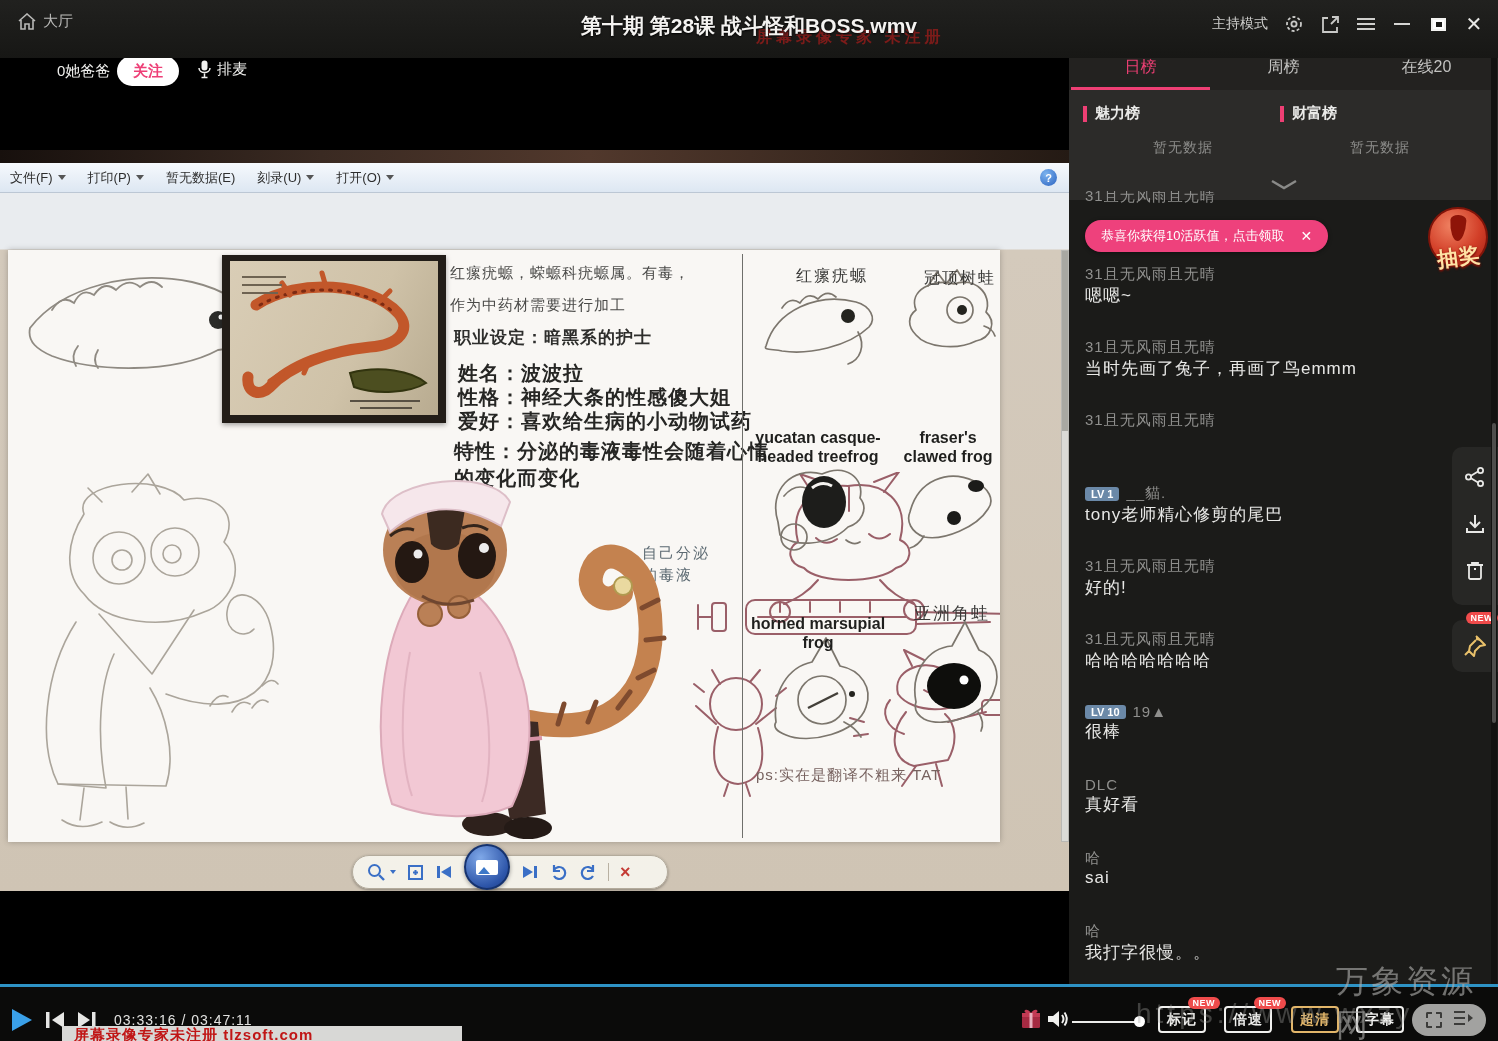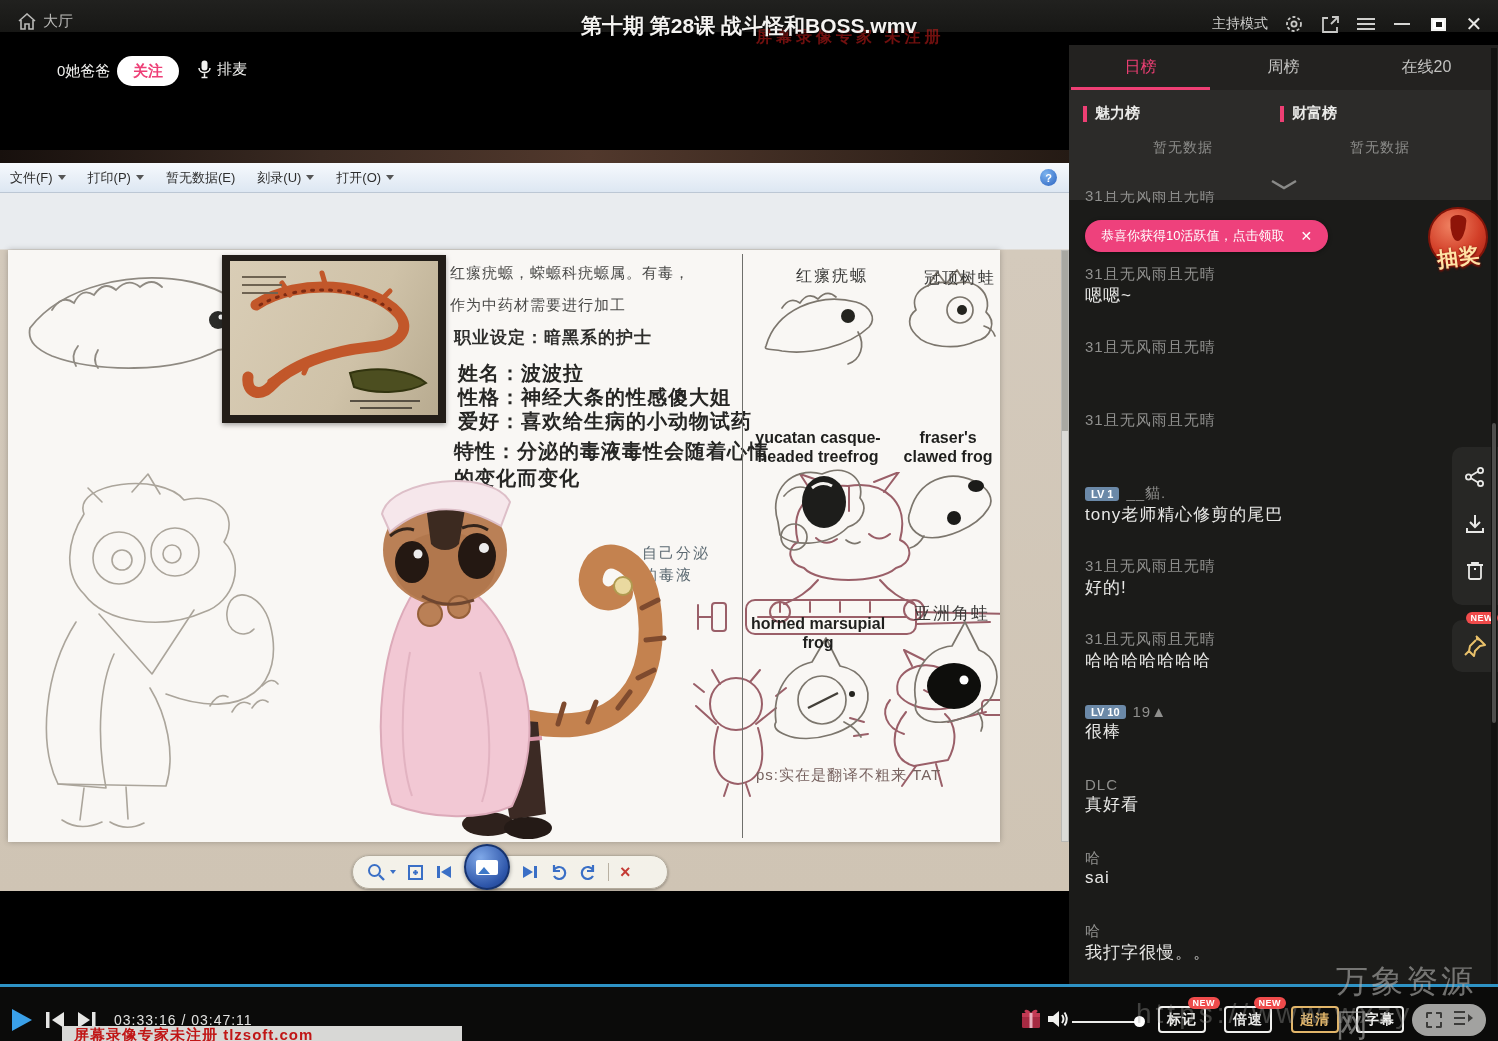--- a/index.html
+++ b/index.html
@@ -1,21 +1,21 @@
 <!DOCTYPE html>
 <html><head>
 <meta charset="utf-8">
 <style>
   * { margin:0; padding:0; box-sizing:border-box; }
   html,body { background:#000; }
   body { font-family:"Liberation Sans","DejaVu Sans",sans-serif; }
   #stage { position:relative; width:1498px; height:1041px; background:#000; overflow:hidden; }
 
   
-  .topbar { position:absolute; left:0; top:0; width:1498px; height:32px; background:linear-gradient(#21211f,#171715); z-index:30; }
+  .topbar { position:absolute; left:0; top:0; width:1498px; height:58px; background:linear-gradient(#21211f,#171715); z-index:30; }
   .home-group { position:absolute; left:18px; top:12px; display:flex; align-items:center; gap:7px; color:#b9b9b7; font-size:15px; }
   .ghost-title { position:absolute; left:612px; top:6px; font-size:23px; font-weight:bold; color:rgba(150,80,62,.40); letter-spacing:2px; white-space:nowrap; }
   .main-title { position:absolute; left:50%; top:12px; transform:translateX(-50%); font-size:21px; font-weight:bold; color:#f4f3f1; text-shadow:0 1px 2px #000; white-space:nowrap; z-index:2; }
   .red-wm-top { position:absolute; left:756px; top:27px; font-size:16px; font-weight:bold; color:rgba(205,30,28,.55); letter-spacing:4px; white-space:nowrap; z-index:1; }
   .tb-right { position:absolute; right:14px; top:0; height:48px; display:flex; align-items:center; gap:16px; color:#c9c9c7; }
   .hostmode { font-size:14px; color:#cdcdcb; }
   .tb-icon { width:20px; height:20px; display:flex; align-items:center; justify-content:center; }
   .hamburger { width:18px; height:12px; border-top:2px solid #cfcfcd; border-bottom:2px solid #cfcfcd; position:relative; }
   .hamburger:before { content:""; position:absolute; left:0; top:3px; width:18px; height:2px; background:#cfcfcd; }
   .minus { width:16px; height:2px; background:#d6d6d4; }
@@ -435,20 +435,21 @@
       <span>恭喜你获得10活跃值，点击领取</span>
       <span class="act-close">✕</span>
     </div>
 
     <div class="msg" style="top:220px">
       <div class="msg-user">31且无风雨且无晴</div>
       <div class="msg-text">嗯嗯~</div>
     </div>
     <div class="msg" style="top:293px">
       <div class="msg-user">31且无风雨且无晴</div>
+      <div class="msg-text">当时先画了兔子，再画了鸟emmm</div>
     </div>
     <div class="msg" style="top:366px">
       <div class="msg-user">31且无风雨且无晴</div>
     </div>
     <div class="msg" style="top:439px">
       <div class="msg-user">
           <span class="lv-badge">LV 1</span>
           <span>__貓.</span>
         </div>
       <div class="msg-text">tony老师精心修剪的尾巴</div>

